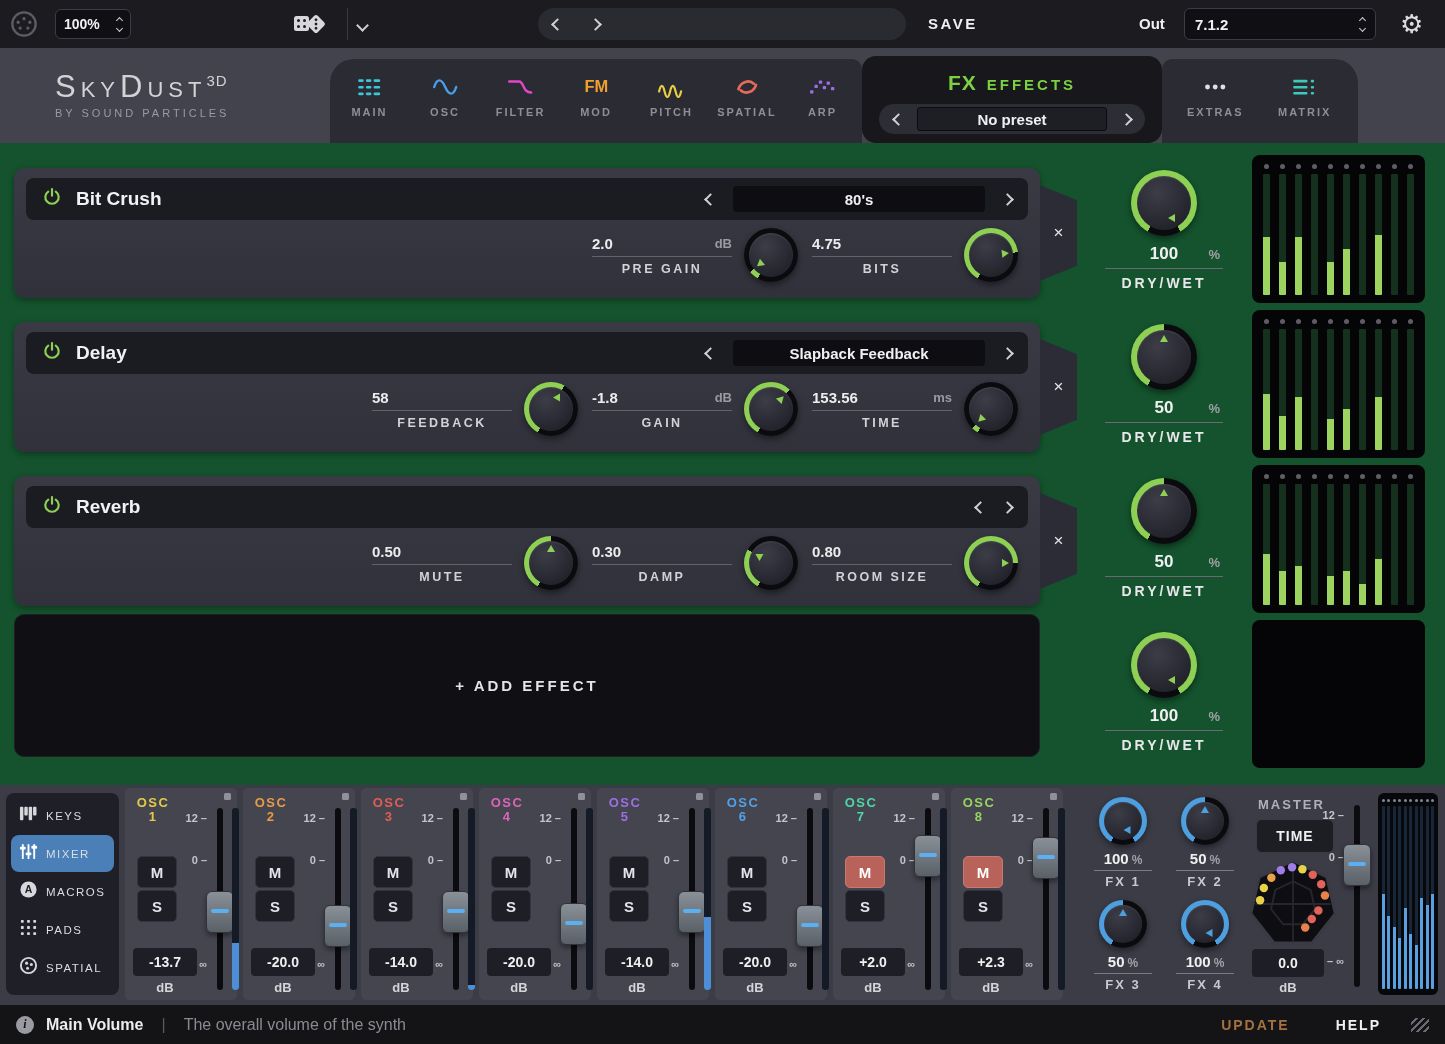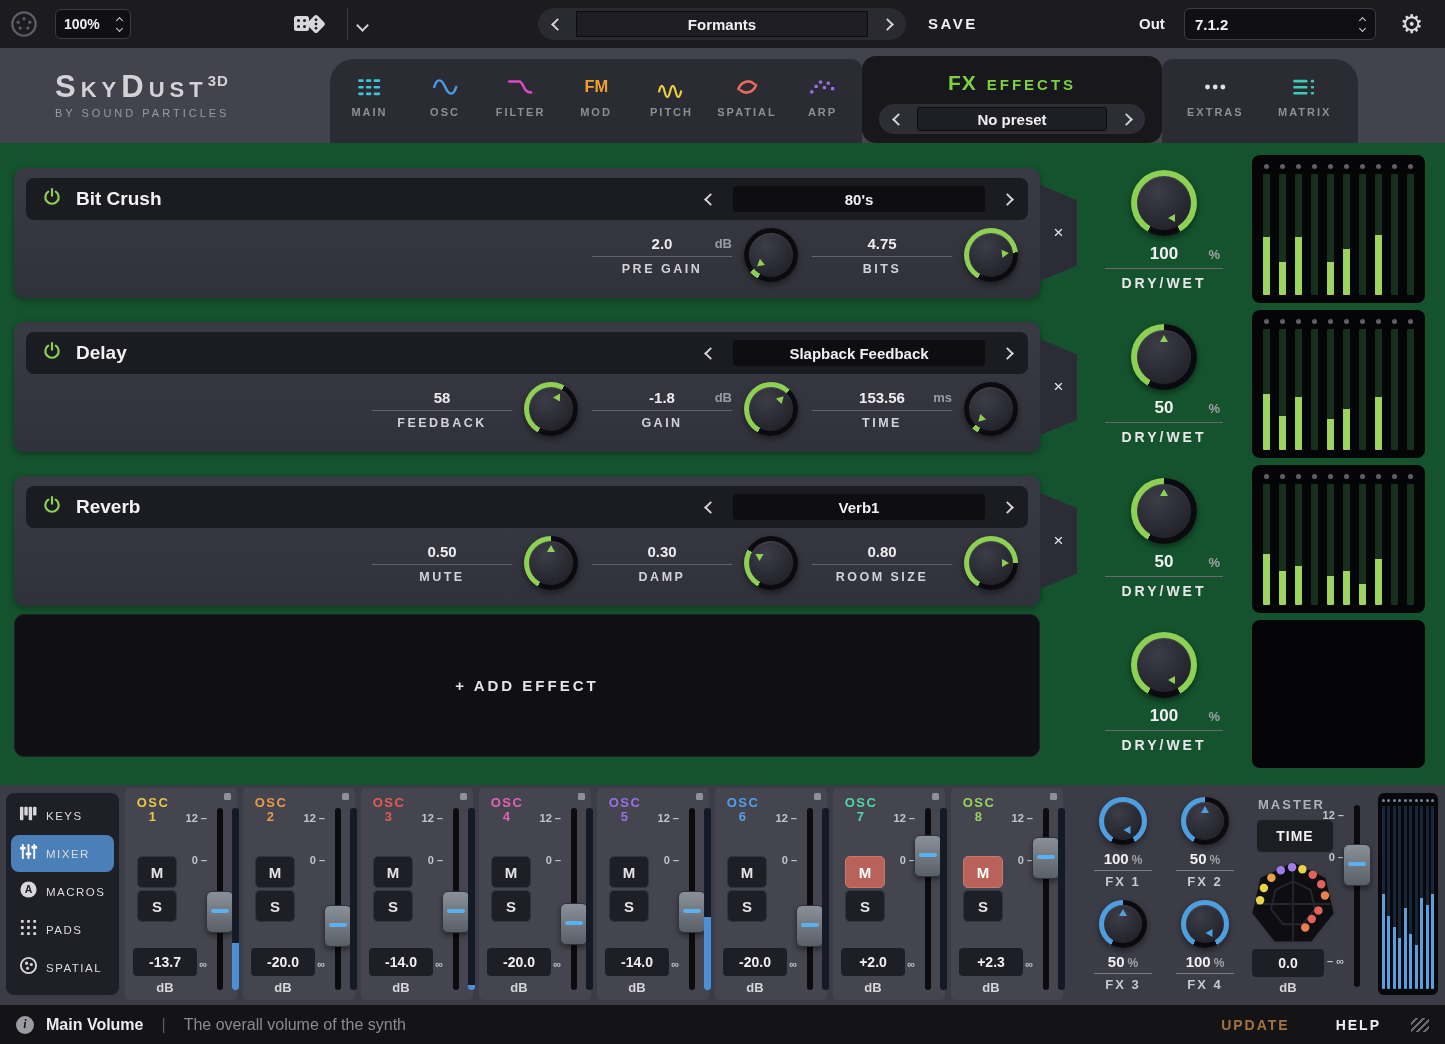--- a/index.html
+++ b/index.html
@@ -22,21 +22,21 @@
   .tb-arrow{width:38px;height:32px;display:flex;align-items:center;justify-content:center;cursor:pointer}
   .tb-pbox{flex:1;height:26px;background:#1d1d23;border:1px solid #0c0c10;display:flex;align-items:center;justify-content:center;font-weight:bold;font-size:15px;color:#f0f0f2}
   .save{left:928px;top:15px;font-weight:bold;font-size:15px;letter-spacing:2.5px;color:#f0f0f2;cursor:pointer}
   .out-label{left:1139px;top:15px;font-weight:bold;font-size:15px;color:#f0f0f2}
   .out-box{left:1184px;top:8px;width:192px;height:32px;background:#101014;border:1px solid #3c3c46;border-radius:6px;display:flex;align-items:center;padding:0 10px}
   .out-box .ov{font-weight:bold;font-size:15px;color:#f0f0f2;flex:1}
   .gear{left:1400px;top:8px;font-family:"DejaVu Sans",sans-serif;font-size:26px;color:#dcdce0;cursor:pointer;line-height:32px}
   
   .header{position:absolute;left:0;top:48px;width:1445px;height:95px;background:#43434d}
   .logo{left:55px;top:16px}
-  .logo-title{font-variant:small-caps;font-weight:bold;font-size:31px;letter-spacing:5px;color:#d2d2d7;line-height:34px}
+  .logo-title{font-variant:small-caps;font-weight:normal;font-size:31px;letter-spacing:5px;color:#d2d2d7;line-height:34px}
   .logo-title sup{font-size:15px;letter-spacing:1px}
   .logo-sub{font-size:11px;letter-spacing:3px;color:#9a9aa2;margin-top:3px}
   .tabbar-left{left:330px;top:11px;width:532px;height:84px;background:#2b2b34;border-radius:24px 10px 0 0;display:flex;justify-content:space-evenly;padding-top:13px}
   .tabbar-right{left:1162px;top:11px;width:196px;height:84px;background:#2b2b34;border-radius:10px 24px 0 0;display:flex;justify-content:space-evenly;padding-top:13px}
   .tab{width:72px;text-align:center;cursor:pointer}
   .tab-icon{height:30px;display:flex;align-items:center;justify-content:center}
   .tab-icon svg{height:22px}
   .tab-label{font-size:11px;font-weight:bold;letter-spacing:2px;color:#8e8e96;margin-top:4px}
   .fxtab{left:862px;top:8px;width:300px;height:87px;background:#17171c;border-radius:14px;z-index:2}
   .fxtitle{margin-top:15px;text-align:center}
@@ -49,21 +49,21 @@
   #fxStack{position:absolute;left:14px;top:25px;width:1026px}
   .fx-panel{position:relative;height:130px;background:linear-gradient(#3a3a45,#31313b);border-radius:10px;box-shadow:0 2px 6px rgba(0,0,0,.35)}
   .mb24{margin-bottom:24px}.mb16{margin-bottom:8px}
   .fx-head{position:absolute;left:12px;right:12px;top:10px;height:42px;background:#1b1b22;border-radius:8px;display:flex;align-items:center;padding:0 16px}
   .fx-title{font-size:19px;font-weight:bold;color:#f2f2f4;margin-left:14px}
   .fx-pnav{margin-left:auto;display:flex;align-items:center;gap:18px}
   .fx-pbox{width:252px;height:26px;background:#0d0d12;border-radius:4px;color:#f0f0f2;font-weight:bold;font-size:15px;display:flex;align-items:center;justify-content:center;cursor:pointer}
   .fx-params{position:absolute;left:12px;right:22px;bottom:12px;height:62px;display:flex;justify-content:flex-end;align-items:center;gap:14px}
   .param{width:206px;display:flex;align-items:center;gap:12px}
   .p-text{flex:1}
-  .p-val{position:relative;text-align:center;font-weight:bold;font-size:15px;color:#ececef;height:18px}
+  .p-val{position:relative;font-weight:bold;font-size:15px;color:#ececef;height:18px}
   .p-unit{position:absolute;right:0;top:1px;font-size:13px;font-weight:bold;color:#9a9aa2}
   .p-line{height:1px;background:#62626c;margin:3px 0 5px}
   .p-label{text-align:center;font-weight:bold;font-size:12.5px;letter-spacing:2.5px;color:#d2d2d8}
   .fx-close{position:absolute;right:-37px;top:17px;width:37px;height:96px;background:#2c2c36;clip-path:polygon(0 0,100% 16%,100% 84%,0 100%);display:flex;align-items:center;justify-content:center;color:#e8e8ec;font-size:17px;cursor:pointer}
   .add-fx{height:143px;background:#0f0f14;border:1px solid #1f1f26;border-radius:10px;display:flex;align-items:center;justify-content:center;font-weight:bold;font-size:15px;letter-spacing:3px;color:#e4e4e8;cursor:pointer}
   
   .knob{position:relative;border-radius:50%;box-shadow:0 3px 6px rgba(0,0,0,.45);flex:none;cursor:pointer}
   .k-body{position:absolute;inset:5px;border-radius:50%;background:radial-gradient(circle at 38% 30%,#3d3d48,#23232c 75%);box-shadow:inset 0 1px 2px rgba(255,255,255,.1)}
   .k66 .k-body{inset:6px}
   .k-ptr{position:absolute;inset:0}
@@ -172,21 +172,20 @@
           <circle cx="25" cy="13" r="1.4" fill="#1b1b20"></circle>
         </g>
       </svg>
   </span>
   <span class="abs tb-div"></span>
   <span class="abs tb-caret"><i class="chev d"></i></span>
   <div class="abs tb-preset">
     <span class="tb-arrow">
         <i class="chev l"></i>
       </span>
-    <span class="tb-pbox">Formants</span>
     <span class="tb-arrow">
         <i class="chev r"></i>
       </span>
   </div>
   <span class="abs save">SAVE</span>
   <span class="abs out-label">Out</span>
   <div class="abs out-box">
     <span class="ov">7.1.2</span>
     <span class="stepper">
         <i class="chev sm u"></i>
@@ -415,21 +414,20 @@
       </section>
       <section class="fx-panel mb16">
         <div class="fx-head">
           <span><svg width="20" height="20" viewBox="0 0 24 24">
               <path d="M7.5 5.5 A8 8 0 1 0 16.5 5.5" fill="none" stroke="#8ed053" stroke-width="2.6" stroke-linecap="round"></path>
               <line x1="12" y1="2.5" x2="12" y2="10.5" stroke="#8ed053" stroke-width="2.6" stroke-linecap="round"></line>
             </svg></span>
           <span class="fx-title">Reverb</span>
           <div class="fx-pnav">
             <span class="chev l"></span>
-            <span class="fx-pbox">Verb1</span>
             <span class="chev r"></span>
           </div>
         </div>
         <div class="fx-params">
           <div class="param">
             <div class="p-text">
               <div class="p-val">0.50</div>
               <div class="p-line"></div>
               <div class="p-label">MUTE</div>
             </div>

